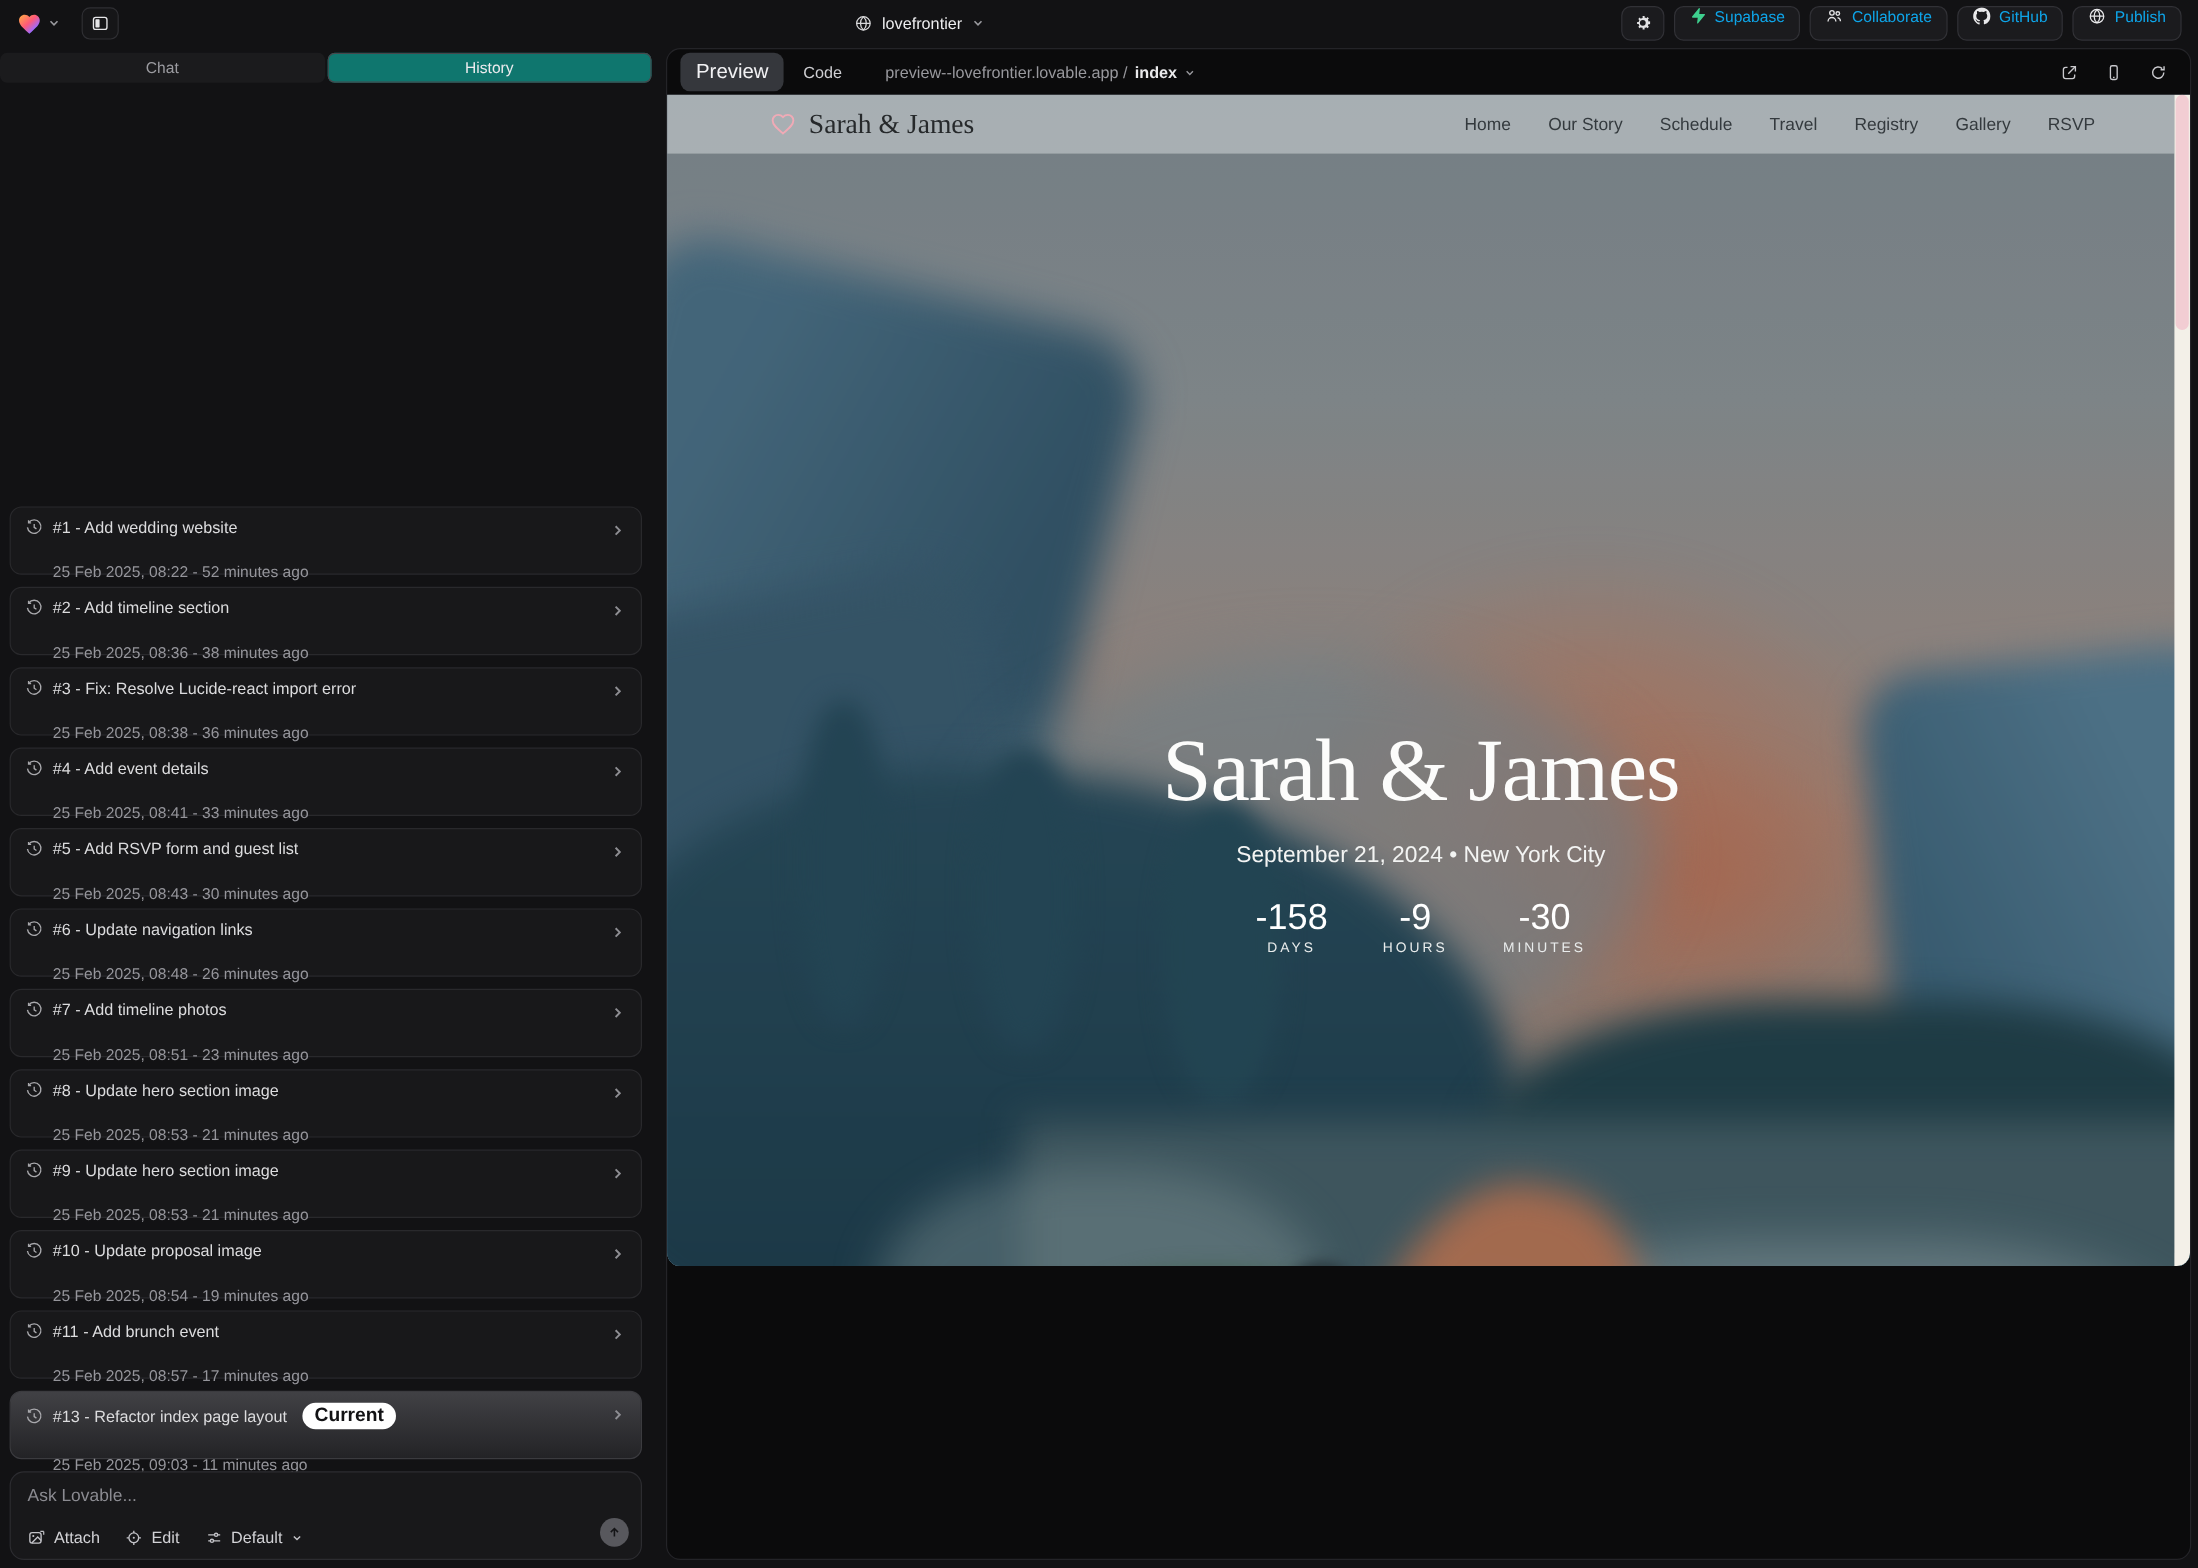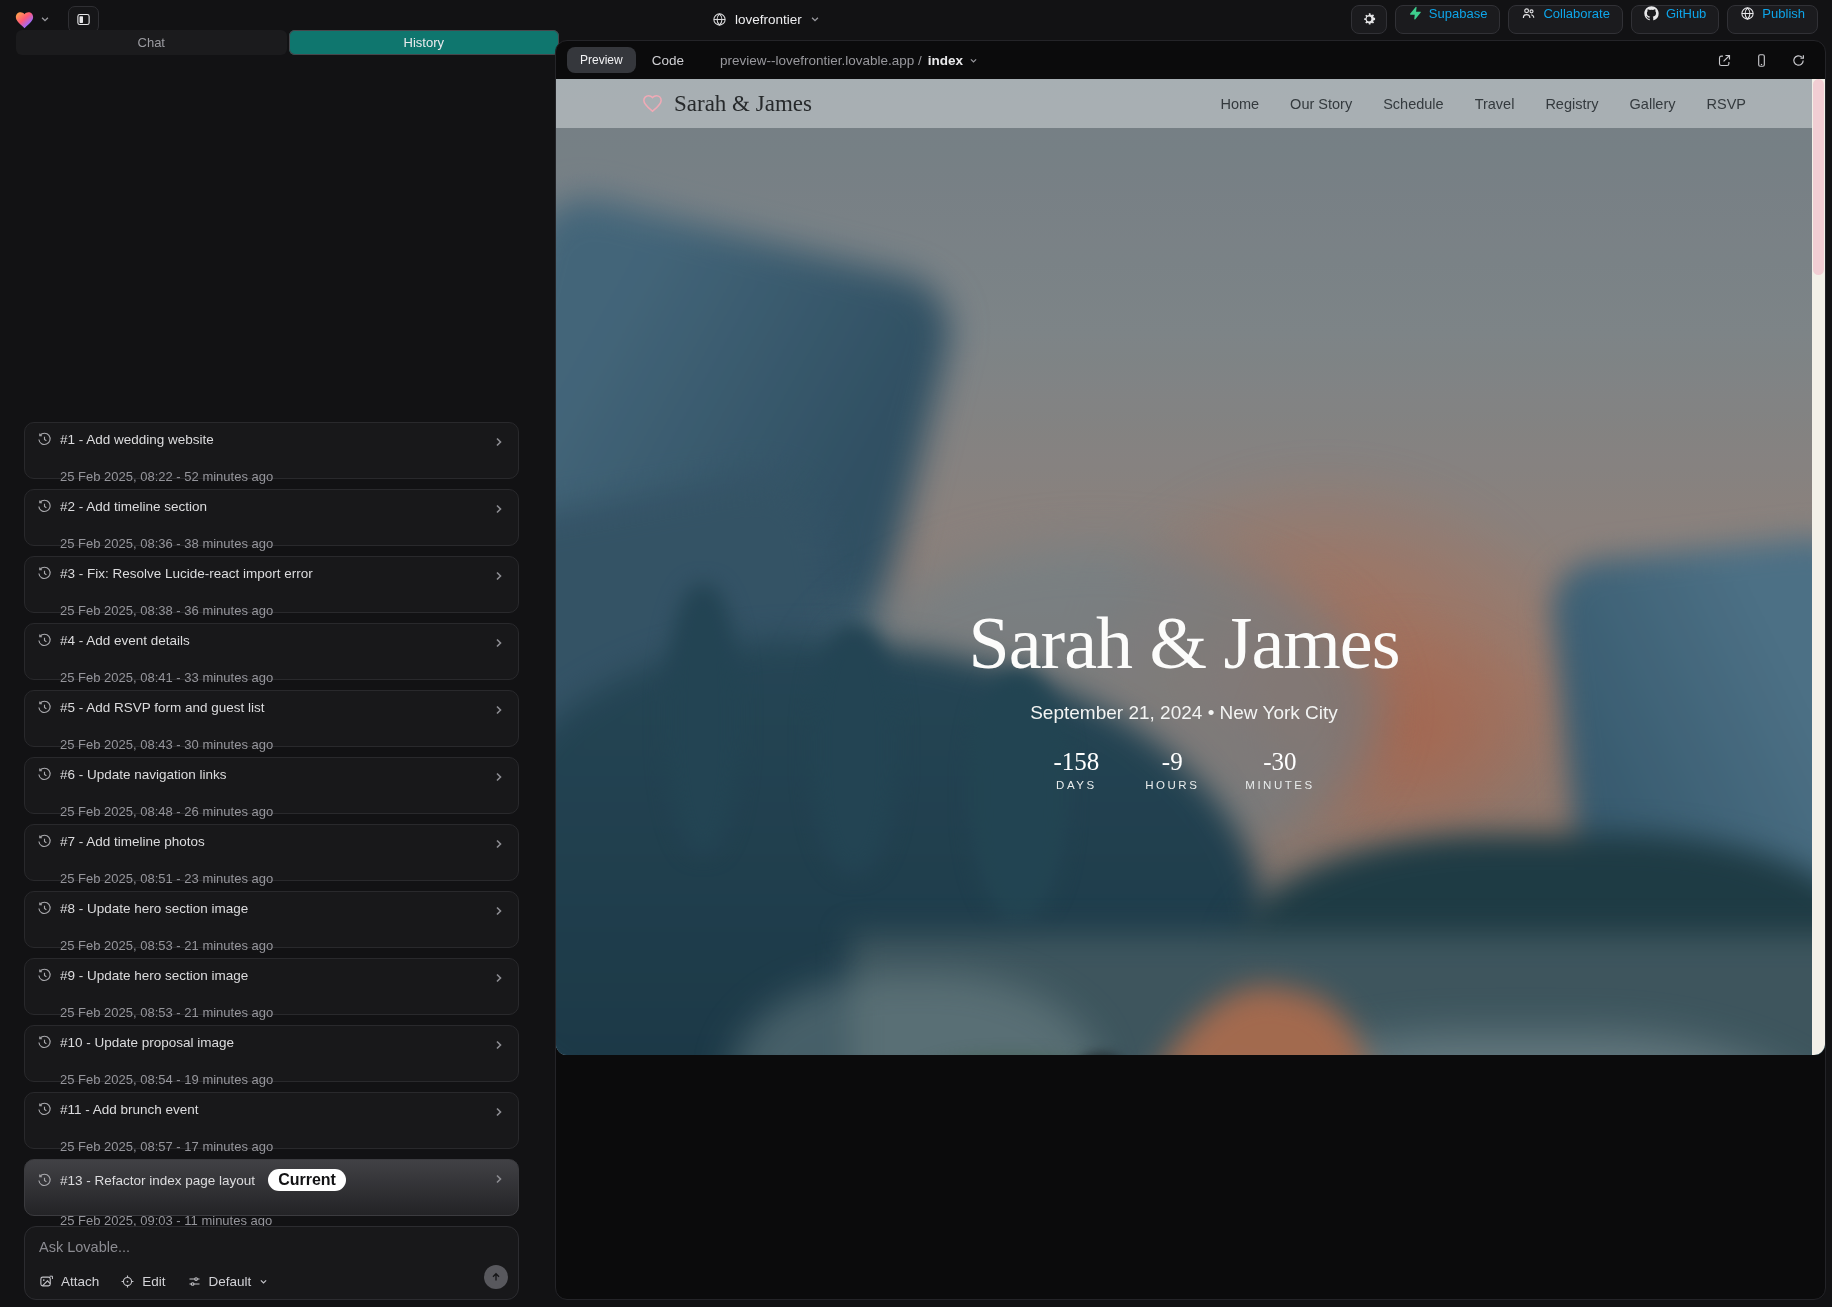--- a/index.html
+++ b/index.html
@@ -18,21 +18,21 @@
   .topbar-left { display:flex; align-items:center; gap:5px; }
   .logo-chev { color:#9a9a9f; }
   .panel-btn { width:31px; height:27px; margin-left:13px; border:1px solid #2f2f33; border-radius:7px; display:flex; align-items:center; justify-content:center; background:#161618; }
   .topbar-center { position:absolute; left:712px; top:0; height:38px; display:flex; align-items:center; gap:8px; font-size:13.5px; color:#ededef; }
   .topbar-center .chev { color:#9a9a9f; }
   .topbar-right { margin-left:auto; display:flex; align-items:center; gap:8px; }
   .icon-btn { width:36px; height:29px; border:1px solid #313136; border-radius:8px; background:#1b1b1e; display:flex; align-items:center; justify-content:center; color:#e3e3e5; }
   .pill-btn { height:29px; padding:0 12px; border:1px solid #313136; border-radius:8px; background:#1b1b1e; color:#0ea5e9; font-size:13px; display:flex; gap:7px; }
 
   
-  .sidebar { position:absolute; top:28px; left:0; width:543px; bottom:0; display:flex; flex-direction:column; padding:0 24px;justify-content:flex-end; }
+  .sidebar { position:absolute; top:42px; left:0; width:543px; bottom:0; display:flex; flex-direction:column; padding:0 8px;justify-content:flex-end; }
   .tabs { display:flex; gap:2px; margin:2px 0 0 -8px; width:543px; }
   .tab { flex:1; height:25px; display:flex; align-items:center; justify-content:center; font-size:13px; border-radius:6px; }
   .tab-inactive { background:#1b1b1d; color:#9b9ba0; }
   .tab-active { background:#0f766e; color:#ecebee; box-shadow:inset 0 0 0 1px #47474c; }
   .history { margin-top:auto; display:flex; flex-direction:column; gap:10px; padding-bottom:10px; }
   .hcard { height:57px; border:1px solid #29292c; background:#18181a; border-radius:10px; padding:9px 12px; position:relative; }
   .hcard-current { background:linear-gradient(180deg,#414145,#232326); border-color:#3b3b3f; }
   .hrow { display:flex; align-items:center; gap:8px; }
   .hicon { color:#a9a9ad; flex:0 0 auto; }
   .htitle { font-size:13.5px; color:#dcdcde; }
@@ -44,21 +44,21 @@
   .composer-ph { color:#8b8b91; font-size:14.5px; }
   .composer-row { position:absolute; left:14px; bottom:10px; display:flex; gap:21px; align-items:center; color:#d2d2d6; font-size:13.5px; }
   .c-btn { display:flex; gap:7px; align-items:center; }
   .c-btn svg { color:#c3c3c8; }
   .c-chev { color:#9a9a9f; margin-left:1px; }
   .send-btn { position:absolute; right:10px; bottom:10px; width:24px; height:24px; border-radius:50%; background:#58585d; display:flex; align-items:center; justify-content:center; color:#141416; }
 
   
   .panel { position:absolute; left:555px; top:40px; width:1271px; height:1260px; background:#0b0b0c; border:1px solid #242428; border-radius:12px; }
   .ptoolbar { height:38px; display:flex; align-items:center; padding:0 11px; }
-  .ptab-active { background:#35373c; border-radius:8px; padding:6px 13px; color:#f2f2f4; font-size:12px; }
+  .ptab-active { background:#35373c; border-radius:8px; padding:6px 13px; color:#f2f2f4; font-size:17px; }
   .ptab-code { color:#cfcfd3; font-size:13.5px; padding:6px 12px; margin-left:4px; }
   .purl { margin-left:24px; font-size:13.5px; color:#98989d; display:flex; align-items:center; gap:6px; }
   .purl-page { color:#e9e9eb; font-weight:bold; }
   .ptools { margin-left:auto; display:flex; gap:22px; align-items:center; color:#c9c9cd; padding-right:8px; }
 
   
   .site { position:absolute; left:0; top:38px; width:1269px; height:976px; border-radius:0 0 11px 11px; overflow:hidden; background:#8fa0a6; }
   .scene { position:absolute; inset:0; }
   .blob { position:absolute; }
   .sky { inset:0; background:linear-gradient(180deg,#8f99a0 0%,#9aa0a3 26%,#ab9d96 46%,#bd9583 62%,#ad8f80 78%,#7e8b90 94%); }
@@ -94,21 +94,21 @@
   .brand { display:flex; gap:11px; align-items:center; font-family:"Liberation Serif", serif; font-size:23px; color:#26292b; }
   .site-nav { display:flex; gap:31px; font-size:14.5px; color:#343a3e; }
   .nav-link { cursor:pointer; }
 
   .hero { position:absolute; left:0; right:13px; top:510px; text-align:center; color:#ffffff; }
   .eyebrow { font-size:13.5px; letter-spacing:4.5px; color:#eef0f1; }
   .names { font-family:"Liberation Serif", serif; font-size:74px; font-weight:normal; margin-top:12px; color:#fcfcfb; letter-spacing:-1px; }
   .hero-date { font-size:19px; margin-top:16px; color:#f3f4f3; }
   .cd { display:flex; gap:46px; justify-content:center; margin-top:24px; }
   .cd-unit { text-align:center; }
-  .cd-val { font-family:Liberation Serif, serif; font-size:25px; line-height:1.1; }
+  .cd-val { font-family:Liberation Sans, sans-serif; font-size:30px; line-height:1.1; }
   .cd-label { font-size:11.5px; letter-spacing:2.5px; margin-top:3px; color:#e9ecec; }
 
   .sbar { position:absolute; top:0; right:0; bottom:0; width:13px; background:#f3f0e8; border-radius:0 0 11px 0; }
   .sbar-thumb { position:absolute; top:0; left:1px; right:1px; height:196px; background:#f2cdd3; border-radius:7px; }
 </style>
 </head>
 <body>
 
 <header class="topbar">
   <div class="topbar-left">

